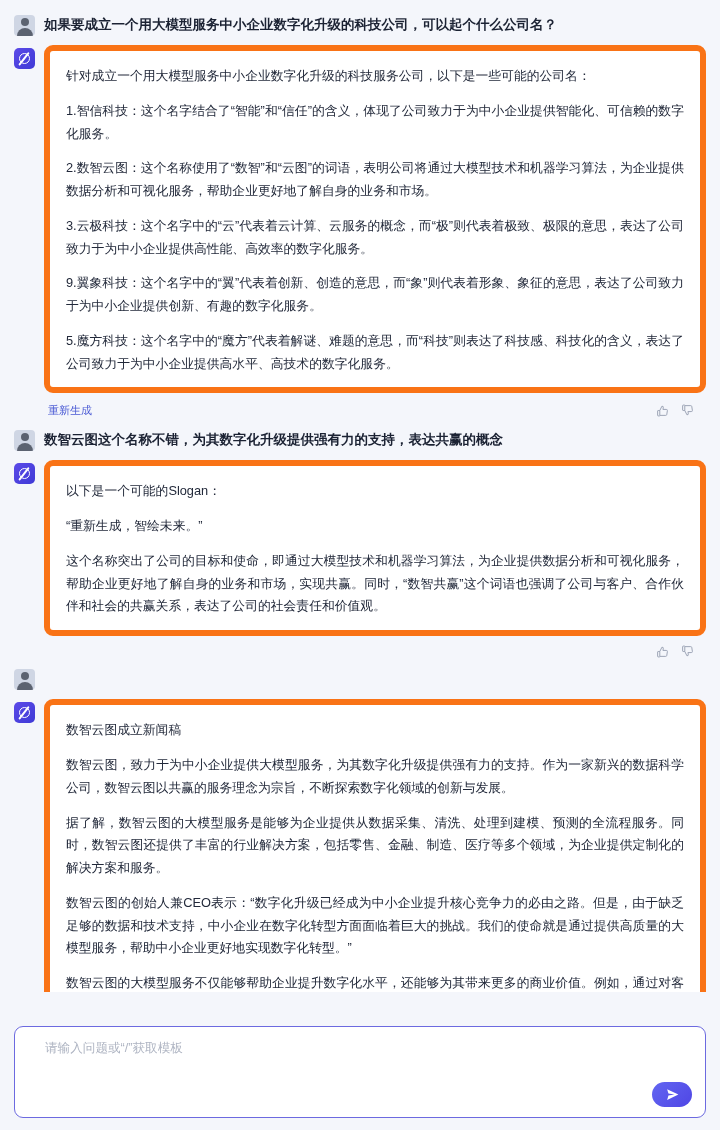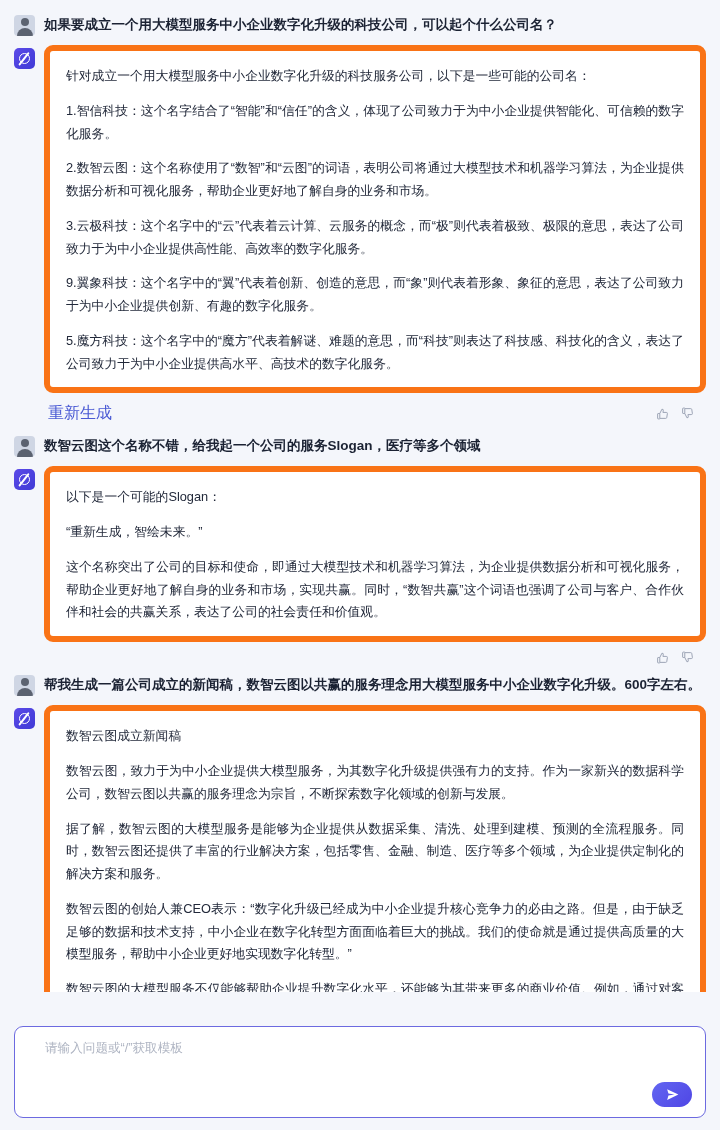--- a/index.html
+++ b/index.html
@@ -115,21 +115,21 @@
   .bubble p.heading { font-weight: normal; }
 
   
   .actions {
     display: flex;
     align-items: center;
     padding: 9px 2px 2px 2px;
     min-height: 22px;
   }
   .regen {
-    font-size: 16px;
+    font-size: 11px;
     color: #4a5ad4;
     cursor: pointer;
     padding: 1px 2px;
   }
   .spacer { flex: 1 1 auto; }
   .thumbs { display: flex; gap: 12px; padding-right: 10px; }
   .thumb-ico {
     width: 13px; height: 13px;
     color: #9aa2b4;
     display: block;
@@ -208,21 +208,21 @@
                 <path d="M7 12l4 8a2.5 2.5 0 0 0 2.4-3.2L12.8 14H19a2 2 0 0 0 2-2.3l-1.1-7A2 2 0 0 0 18 3H7z"></path>
               </svg>
             </span>
           </div>
         </div>
       </div>
     </div>
 
     <div class="turn-user">
       <div class="avatar-user"></div>
-      <div class="user-text">数智云图这个名称不错，给我起一个公司的服务Slogan，医疗等多个领域</div>
+      <div class="user-text">数智云图这个名称不错，为其数字化升级提供强有力的支持，表达共赢的概念</div>
     </div>
 
     <div class="turn-bot">
       <div class="avatar-bot"></div>
       <div class="bot-block">
         <div class="bubble">
           <p>以下是一个可能的Slogan：</p>
           <p>“重新生成，智绘未来。”</p>
           <p>这个名称突出了公司的目标和使命，即通过大模型技术和机器学习算法，为企业提供数据分析和可视化服务，帮助企业更好地了解自身的业务和市场，实现共赢。同时，“数智共赢”这个词语也强调了公司与客户、合作伙伴和社会的共赢关系，表达了公司的社会责任和价值观。</p>
         </div>
@@ -241,21 +241,20 @@
                 <path d="M7 12l4 8a2.5 2.5 0 0 0 2.4-3.2L12.8 14H19a2 2 0 0 0 2-2.3l-1.1-7A2 2 0 0 0 18 3H7z"></path>
               </svg>
             </span>
           </div>
         </div>
       </div>
     </div>
 
     <div class="turn-user">
       <div class="avatar-user"></div>
-      <div class="user-text">帮我生成一篇公司成立的新闻稿，数智云图以共赢的服务理念用大模型服务中小企业数字化升级。600字左右。</div>
     </div>
 
     <div class="turn-bot">
       <div class="avatar-bot"></div>
       <div class="bot-block">
         <div class="bubble">
           <p class="heading">数智云图成立新闻稿</p>
           <p>数智云图，致力于为中小企业提供大模型服务，为其数字化升级提供强有力的支持。作为一家新兴的数据科学公司，数智云图以共赢的服务理念为宗旨，不断探索数字化领域的创新与发展。</p>
           <p>据了解，数智云图的大模型服务是能够为企业提供从数据采集、清洗、处理到建模、预测的全流程服务。同时，数智云图还提供了丰富的行业解决方案，包括零售、金融、制造、医疗等多个领域，为企业提供定制化的解决方案和服务。</p>
           <p>数智云图的创始人兼CEO表示：“数字化升级已经成为中小企业提升核心竞争力的必由之路。但是，由于缺乏足够的数据和技术支持，中小企业在数字化转型方面面临着巨大的挑战。我们的使命就是通过提供高质量的大模型服务，帮助中小企业更好地实现数字化转型。”</p>

